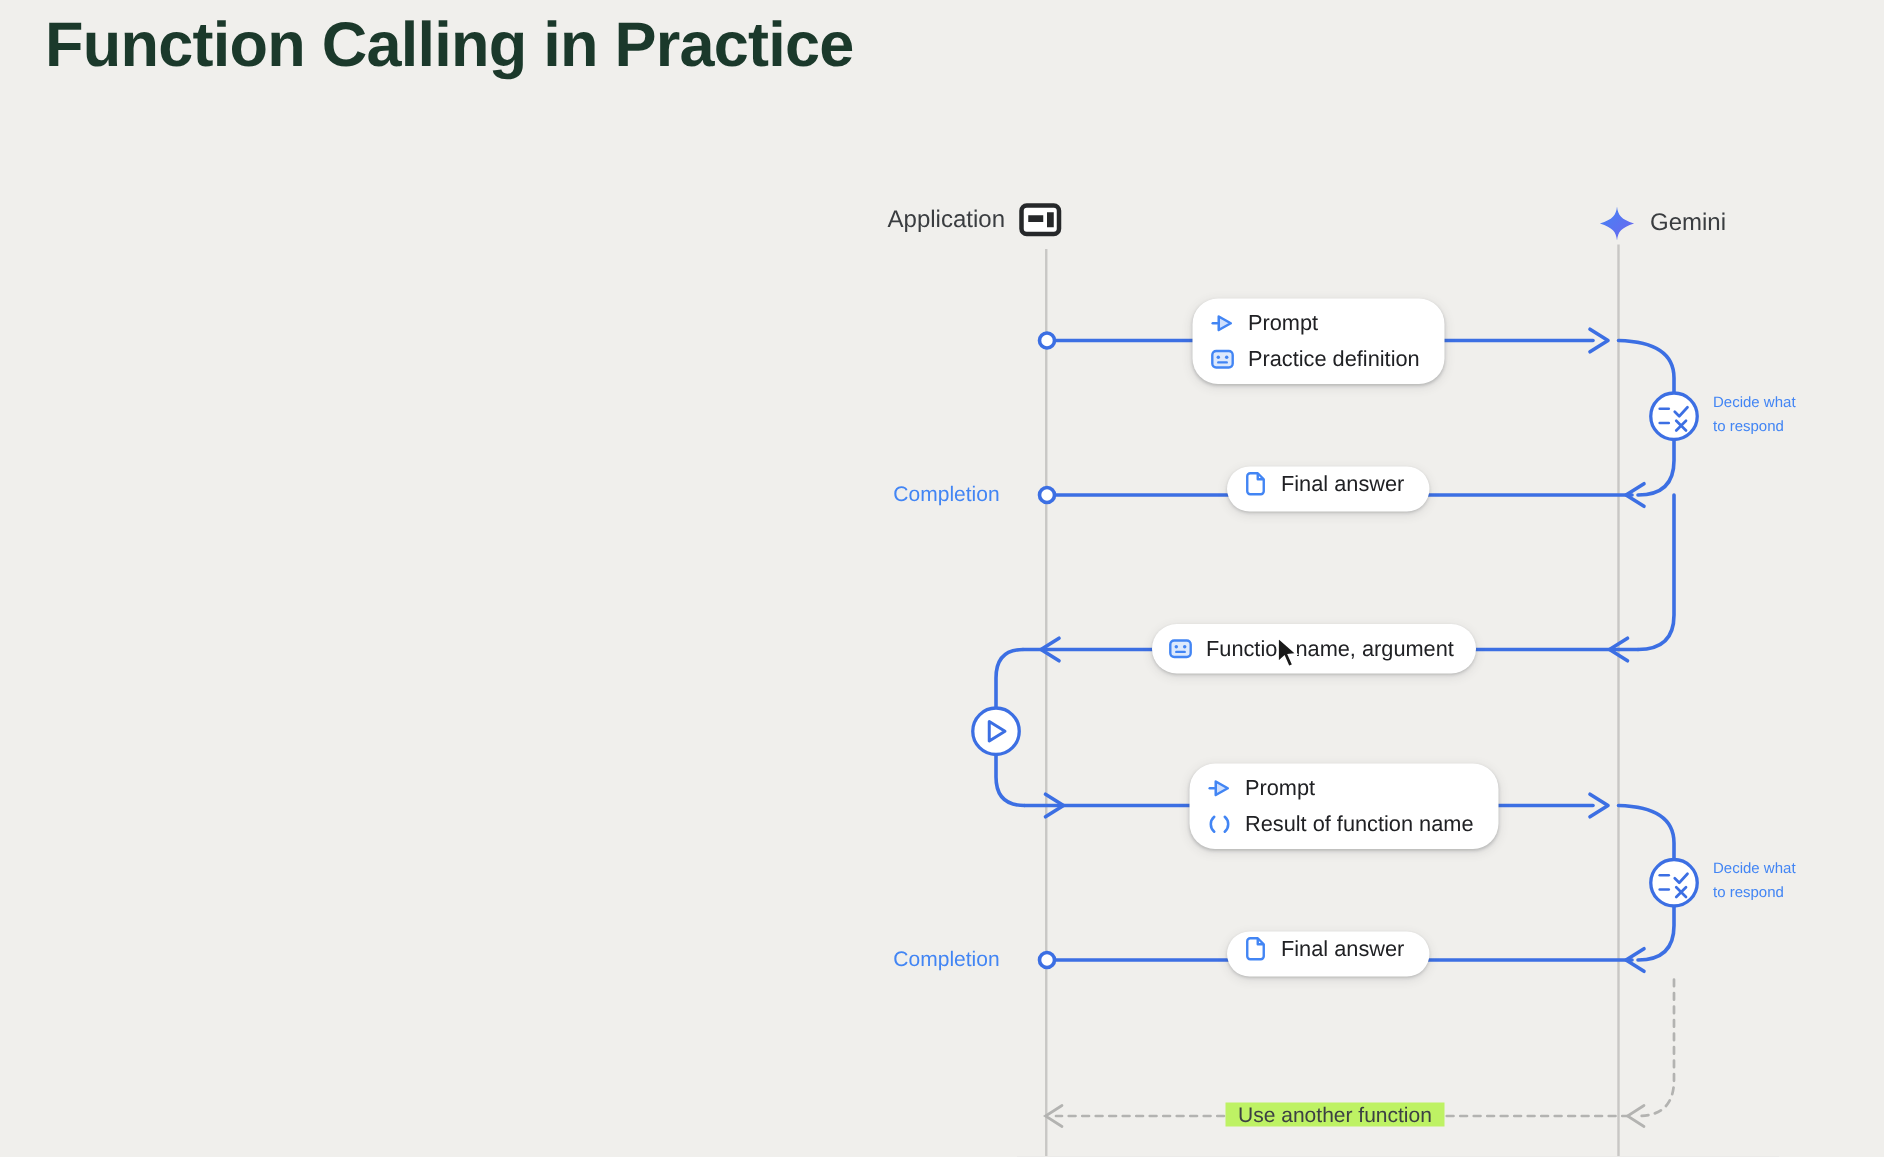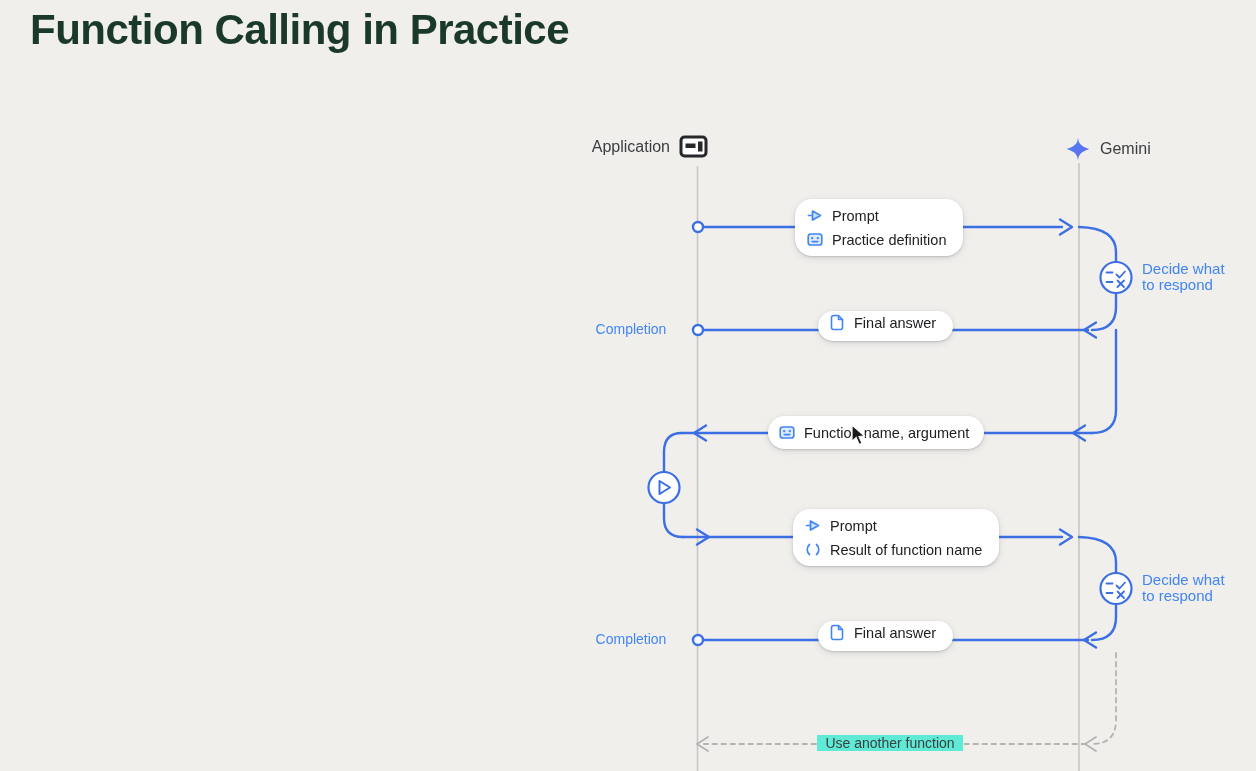--- a/index.html
+++ b/index.html
@@ -19,29 +19,29 @@
   .pill{
     position:absolute;display:inline-flex;flex-direction:column;gap:5px;
     background:#ffffff;border-radius:17px;
     box-shadow:0 1px 2px rgba(60,64,67,.22),0 2px 7px rgba(60,64,67,.13);
     padding:7px 17px 7px 12px;
   }
   .pill.single{flex-direction:row;border-radius:19px;padding:2px 17px 9px 12px;}
   .pill-row{display:flex;align-items:center;gap:9px;height:19px;}
   .pill-row .txt{font-size:14.5px;font-weight:500;color:#202124;white-space:nowrap;}
   .blue-label{
-    position:absolute;color:#4285f4;font-size:15px;font-weight:500;line-height:15.5px;
+    position:absolute;color:#4285f4;font-size:10px;font-weight:500;line-height:15.5px;
     white-space:nowrap;
   }
   .right{text-align:center;}
   .loop-label{
     position:absolute;left:770px;top:735px;width:240px;text-align:center;
     font-size:14px;color:#3c4043;font-weight:500;
   }
-  .loop-label span{background:#5eead4;padding:0 8px;}
+  .loop-label span{background:#bef264;padding:0 8px;}
   .icon{flex:0 0 auto;display:block;}
 </style>
 </head>
 <body>
 
 <div class="stage">
 
   <div class="abs title">Function Calling in Practice</div>
 
   <div class="abs actor actor-app">

